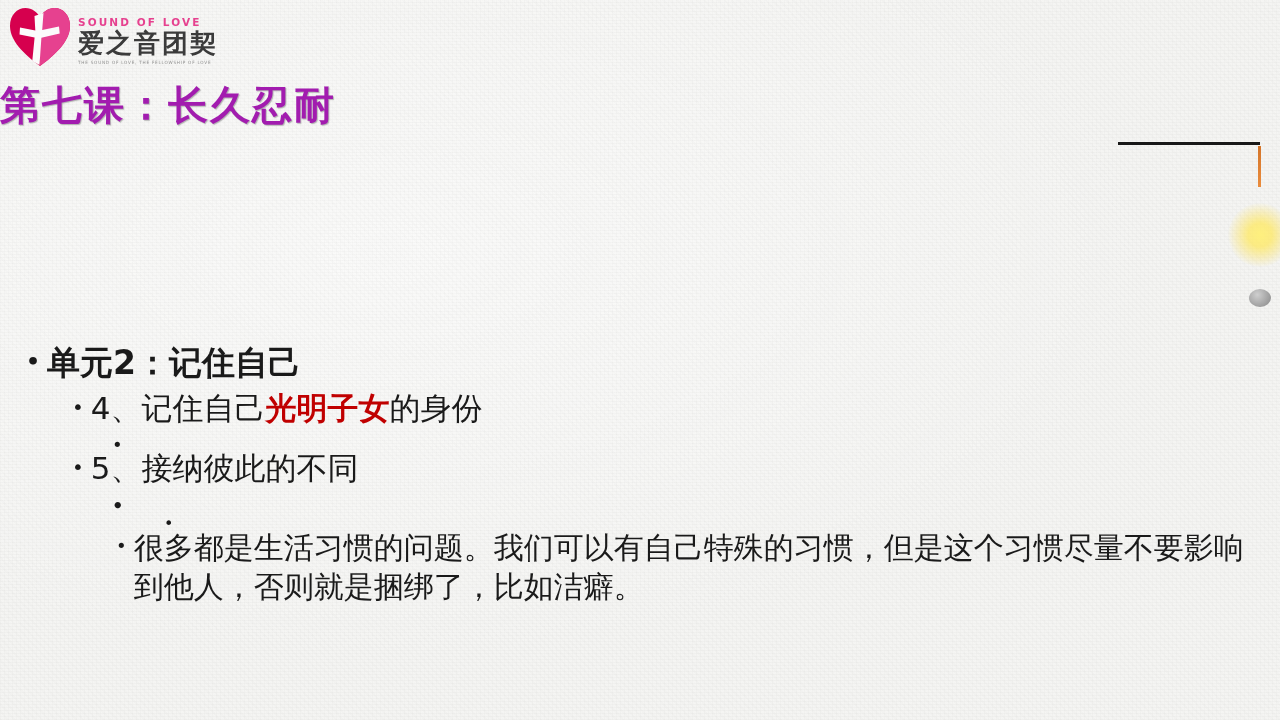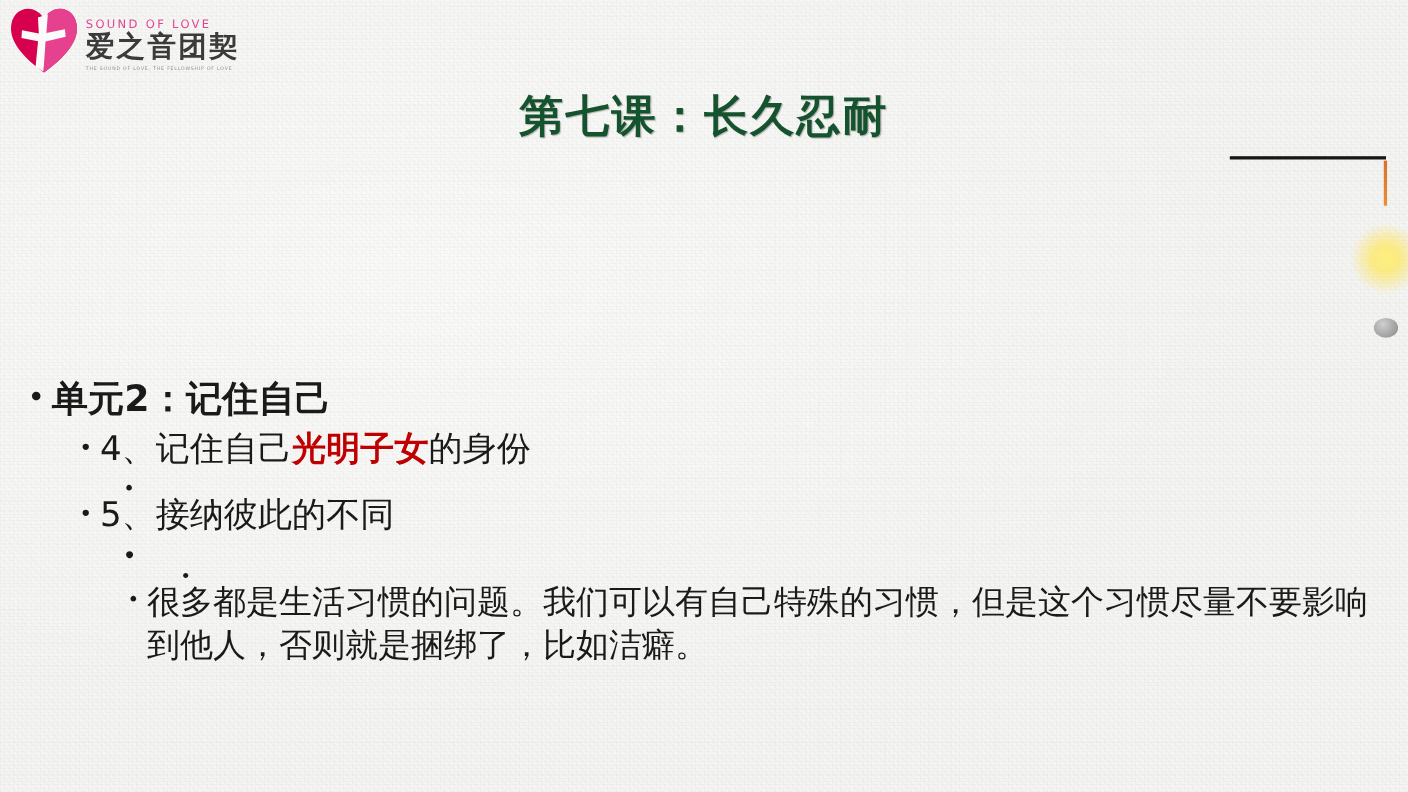--- a/index.html
+++ b/index.html
@@ -40,21 +40,21 @@
     top: 4px;
     display: flex;
     align-items: center;
     gap: 6px;
   }
   .logo-mark { width: 64px; height: 66px; display: block; }
   .logo-text { display: flex; flex-direction: column; justify-content: center; padding-top: 8px;}
   .logo-en {
     font-size: 10.5px;
     letter-spacing: 2.1px;
-    font-weight: 400;
+    font-weight: 700;
     color: #e6418f;
     line-height: 1;
     margin-bottom: 3px;
   }
   .logo-cn {
     font-size: 26px;
     font-weight: 700;
     letter-spacing: 2px;
     color: #3b3b3b;
     line-height: 1.05;
@@ -69,25 +69,25 @@
     transform-origin: left center;
     white-space: nowrap;
   }
 
   
   .slide-title {
     position: absolute;
     left: 0;
     right: 0;
     top: 12px;
-    text-align: center;
+    text-align: left;
     font-size: 40px;
     font-weight: 700;
     letter-spacing: 2px;
-    color: #14532d;
+    color: #a21caf;
     text-shadow: 1px 1px 1px rgba(120,120,120,0.55);
   }
 
   
   .lamp-rod {
     position: absolute;
     left: 1118px;
     top: 21px;
     width: 142px;
     height: 3px;

